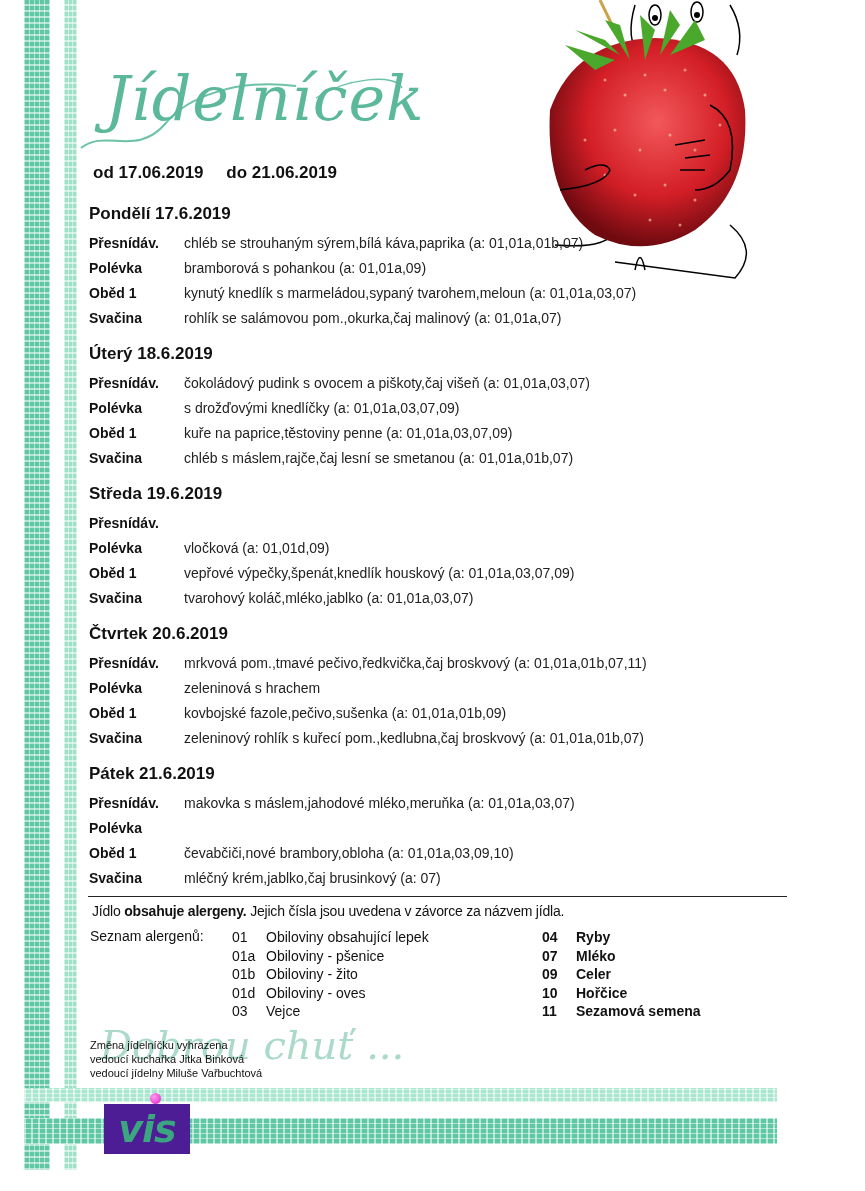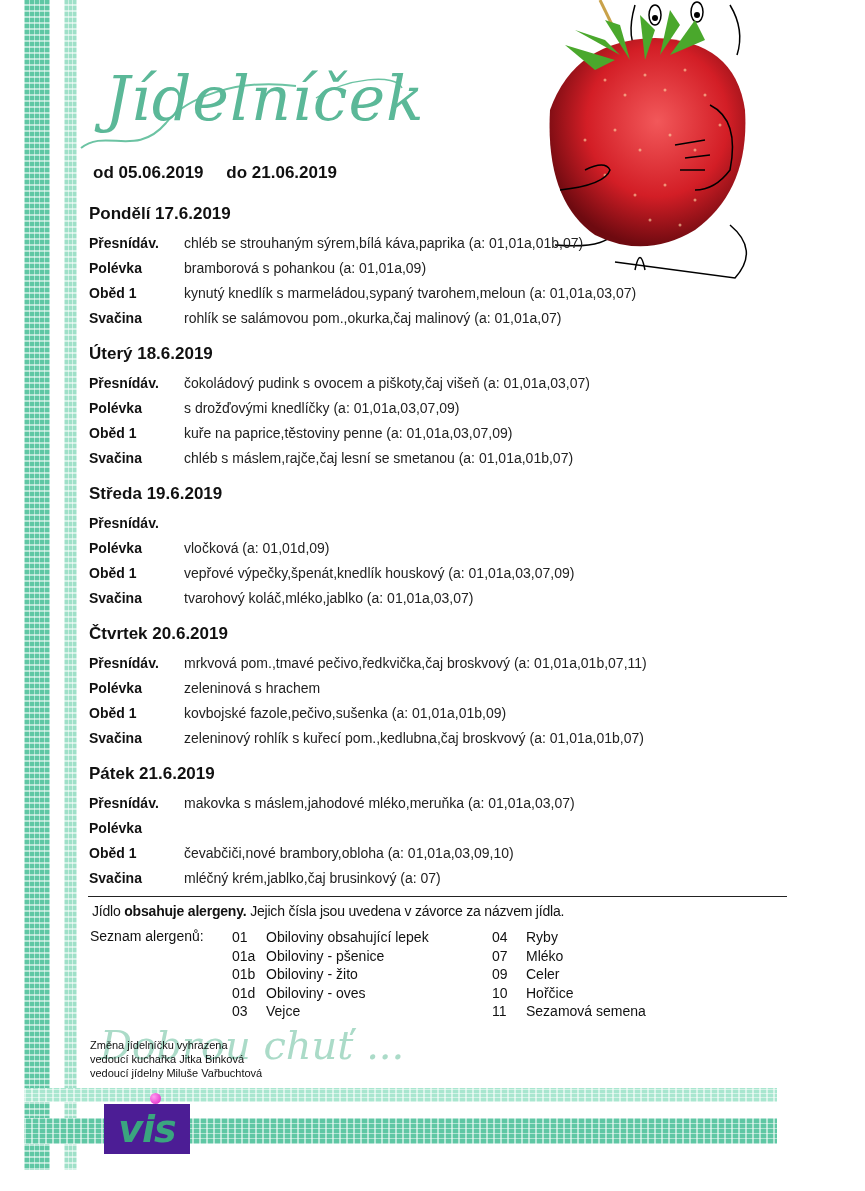--- a/index.html
+++ b/index.html
@@ -55,21 +55,21 @@
   .row .lbl { width:95px; font-weight:bold; font-size:14px; }
   .row .val { color:#222; }
 
   .divider { position:absolute; left:88px; top:896px; width:699px; height:1px; background:#222; }
 
   .allergen-note { position:absolute; left:92px; top:903px; font-size:14px; letter-spacing:-0.2px; }
   .allergen-note b { font-weight:bold; }
   .allergen-head { position:absolute; left:90px; top:928px; font-size:14px; }
   .acol { position:absolute; top:928px; font-size:14px; }
   .acol .arow { height:18.5px; line-height:18.5px; display:flex; white-space:nowrap; }
-  .acol1 { left:232px; } .acol2 { left:492px; }
+  .acol1 { left:232px; } .acol2 { left:542px;font-weight:bold; }
   .acol .code { width:34px; }
 
   .footer-script { position:absolute; left:100px; top:1022px; font-family:"DejaVu Serif", serif;
     font-style:italic; font-size:40px; color:#8fcfb6; opacity:0.75; }
   .footer { position:absolute; left:90px; top:1038px; font-size:11px; line-height:14px; color:#111; }
 </style>
 </head>
 <body>
 
 <div class="ribbon rib-v-wide"></div>
@@ -77,21 +77,21 @@
 <div class="ribbon rib-h-thin"></div>
 <div class="ribbon rib-h-wide"></div>
 
 <svg class="title-swash" viewBox="0 0 330 90">
   <path d="M5 80 C 30 60, 60 90, 90 55 C 110 30, 160 10, 220 18" stroke="#6cc3a3" stroke-width="2" fill="none"></path>
   <path d="M240 30 C 270 10, 320 5, 326 20" stroke="#6cc3a3" stroke-width="1.5" fill="none"></path>
 </svg>
 <div class="title">Jídelníček</div>
 
 <div class="date-range">
-  <span>od 05.06.2019</span>
+  <span>od 17.06.2019</span>
   <span>do 21.06.2019</span>
 </div>
 
 <svg class="berry-wrap" viewBox="0 0 240 280">
   <defs>
     <radialGradient id="bg1" cx="55%" cy="40%" r="60%">
       <stop offset="0%" stop-color="#f2585a"></stop>
       <stop offset="60%" stop-color="#d31e26"></stop>
       <stop offset="100%" stop-color="#6e0a10"></stop>
     </radialGradient>

